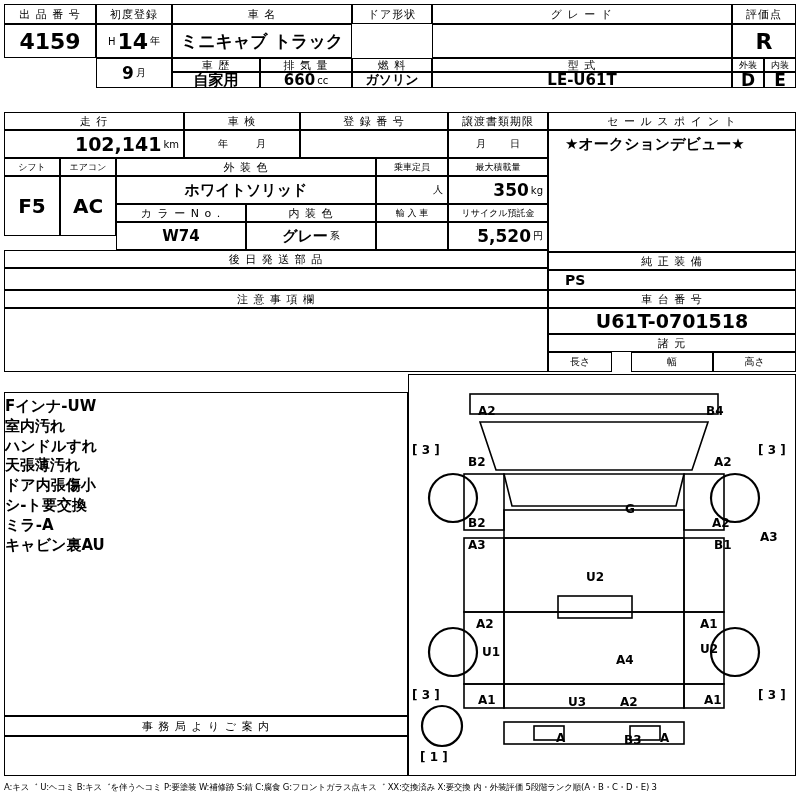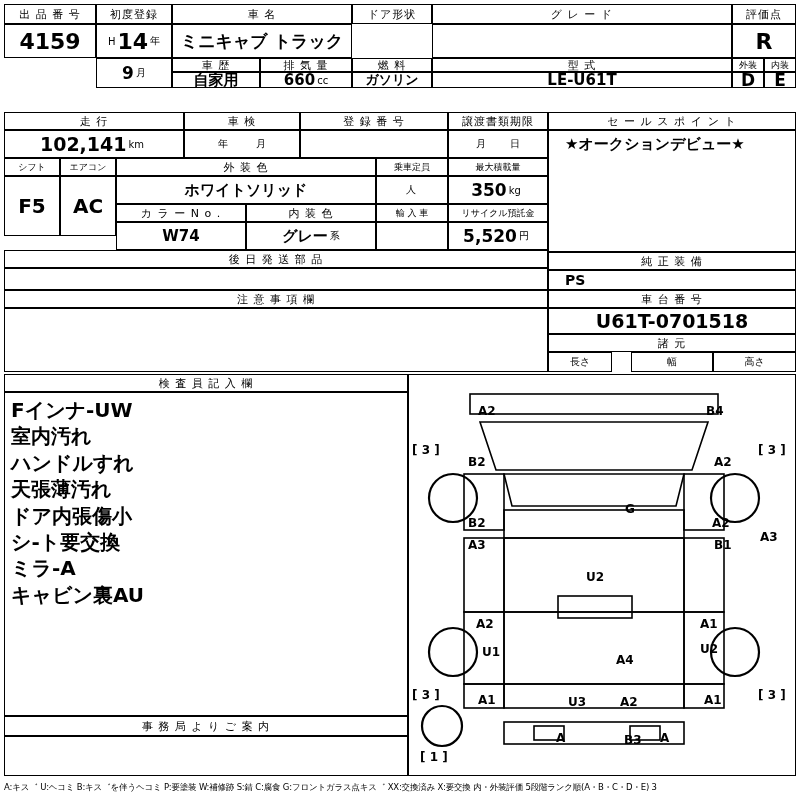--- a/index.html
+++ b/index.html
@@ -11,30 +11,30 @@
     color:#000;
     font-size:13px;
     -webkit-font-smoothing:none;
   }
   .sheet { position:relative; width:800px; height:800px; }
 
   
   .c { position:absolute; border:1px solid #000; display:flex; align-items:center; justify-content:center; overflow:hidden; }
   .c.lbl { font-size:11px; letter-spacing:1px; }
   .l { justify-content:flex-start; padding-left:16px; }
-  .r { justify-content:center; padding-right:4px; }
+  .r { justify-content:flex-end; padding-right:4px; }
   .big { font-size:22px; font-weight:bold; }
   .mid { font-size:17px; font-weight:bold; }
   .sml { font-size:10px; }
   .tiny { font-size:9px; }
 
   .unit { font-size:10px; font-weight:normal; margin-left:2px; }
   .pre { font-size:10px; font-weight:normal; margin-right:2px; vertical-align:super; }
 
-  .notes { align-items:flex-start; justify-content:flex-end; padding:4px 6px; line-height:1.32; font-size:20px; font-weight:bold; }
+  .notes { align-items:flex-start; justify-content:flex-end; padding:4px 0; line-height:1.32; font-size:15px; font-weight:bold; }
   .notes div { white-space:nowrap; }
 
   .legend { position:absolute; left:4px; top:782px; width:792px; font-size:8.5px; letter-spacing:-0.2px; white-space:nowrap; }
 
   
   #diagram { position:absolute; }
   .dg-label { position:absolute; font-size:12px; font-weight:bold; }
   .bracket { position:absolute; font-size:12px; font-weight:bold; }
 </style>
 </head>
@@ -159,21 +159,20 @@
   <div class="c l" style="left:548px;top:270px;width:248px;height:20px;font-size:14px;font-weight:bold">PS</div>
   <div class="c l" style="left:4px;top:308px;width:544px;height:64px;align-items:flex-start;padding-top:3px"></div>
 
   <div class="c lbl" style="left:548px;top:290px;width:248px;height:18px">車 台 番 号</div>
   <div class="c big" style="left:548px;top:308px;width:248px;height:26px;font-size:19px">U61T-0701518</div>
   <div class="c lbl" style="left:548px;top:334px;width:248px;height:18px">諸 元</div>
   <div class="c sml" style="left:548px;top:352px;width:64px;height:20px">長さ</div>
   <div class="c sml" style="left:631px;top:352px;width:82px;height:20px">幅</div>
   <div class="c sml" style="left:713px;top:352px;width:83px;height:20px">高さ</div>
 
-  <div class="c lbl" style="left:4px;top:374px;width:404px;height:18px">検 査 員 記 入 欄</div>
   <div class="c notes" style="left:4px;top:392px;width:404px;height:324px">
     <div id="note-lines" style="width:100%">
         <div>Fインナ-UW</div>
         <div>室内汚れ</div>
         <div>ハンドルすれ</div>
         <div>天張薄汚れ</div>
         <div>ドア内張傷小</div>
         <div>シ-ト要交換</div>
         <div>ミラ-A</div>
         <div>キャビン裏AU</div>

